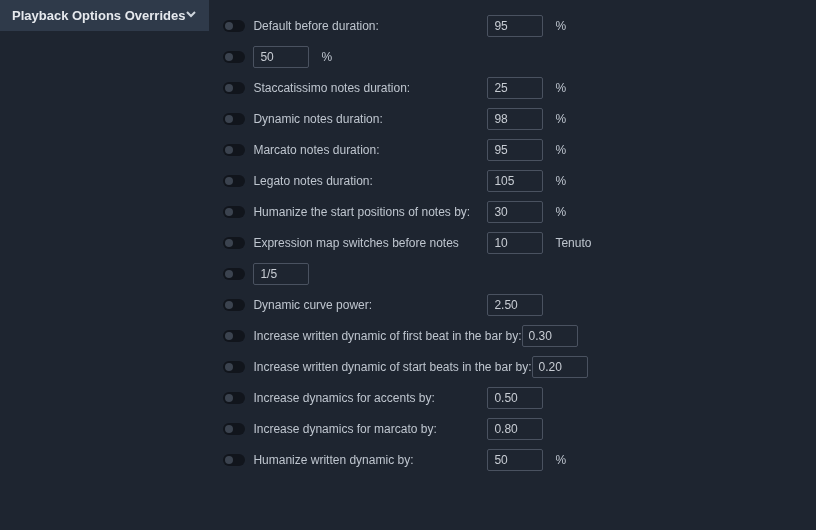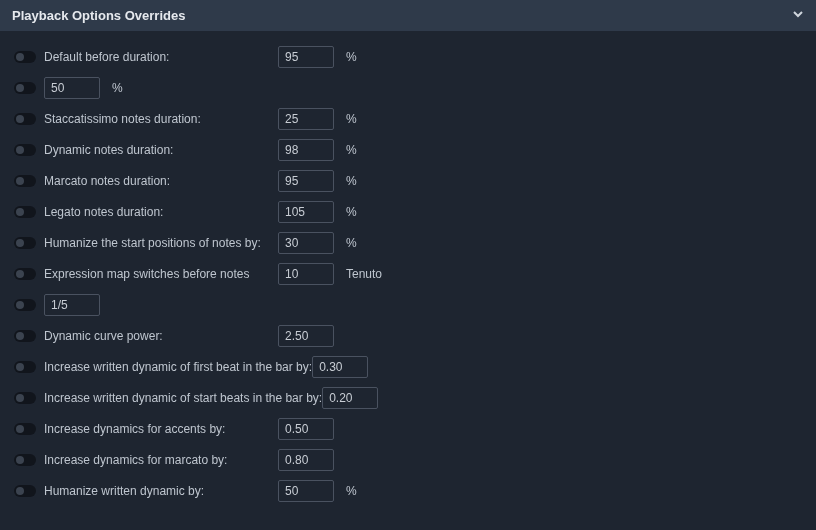--- a/index.html
+++ b/index.html
@@ -9,21 +9,21 @@
     background: #1e2530;
     font-family: -apple-system, BlinkMacSystemFont, "Segoe UI", Arial, sans-serif;
     font-size: 12px;
     color: #c8cdd4;
     overflow: hidden;
   }
   .panel {
     width: 100%;
     height: 100%;
     display: flex;
-    flex-direction: column;
+    flex-direction: row;
   }
   .panel-header {
     background: #2f3a4a;
     height: 31px;
     display: flex;
     align-items: center;
     padding: 0 12px;
     justify-content: space-between;
   }
   .panel-title {

